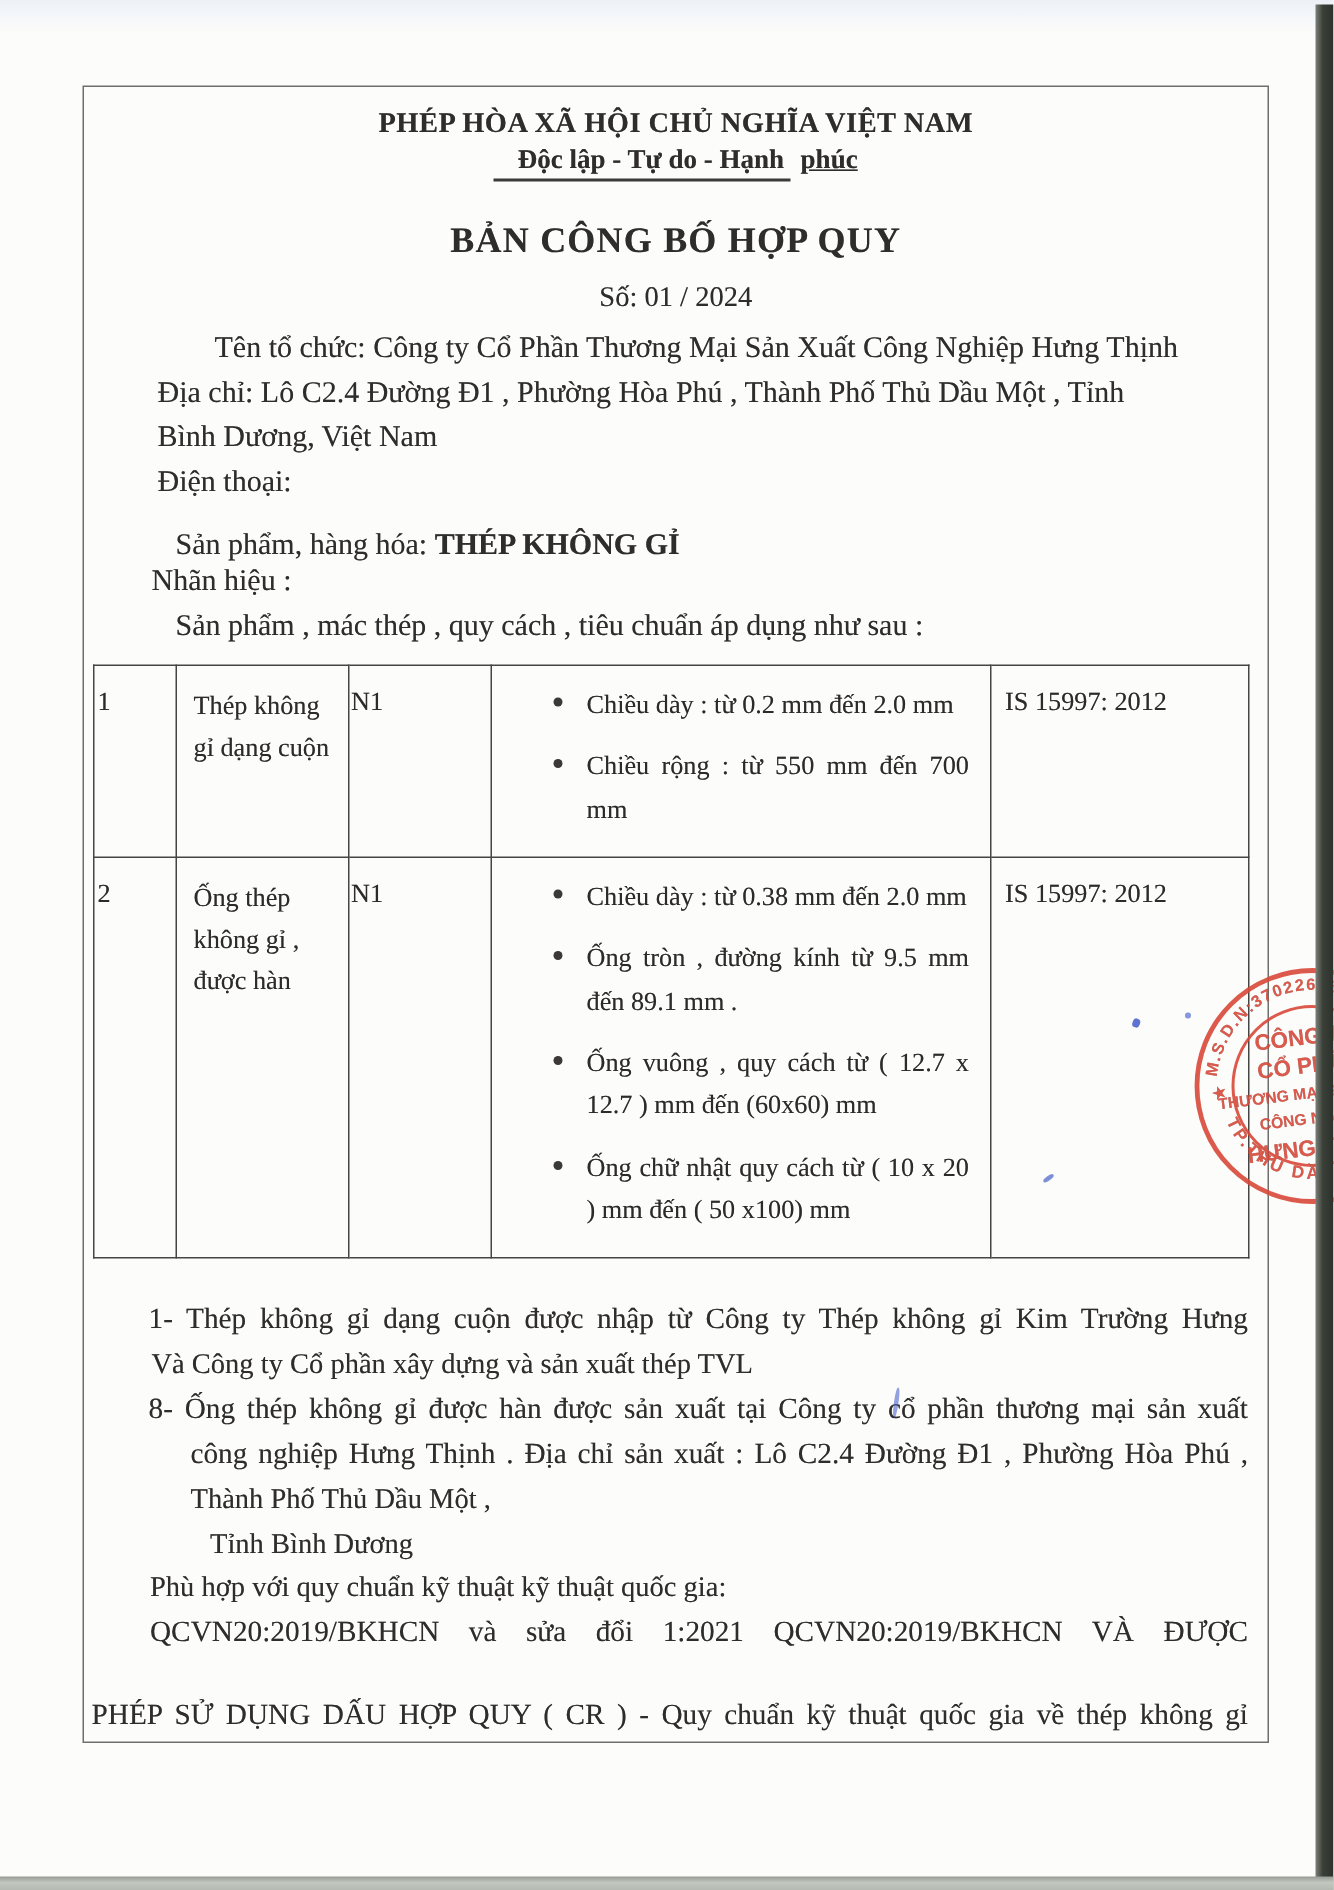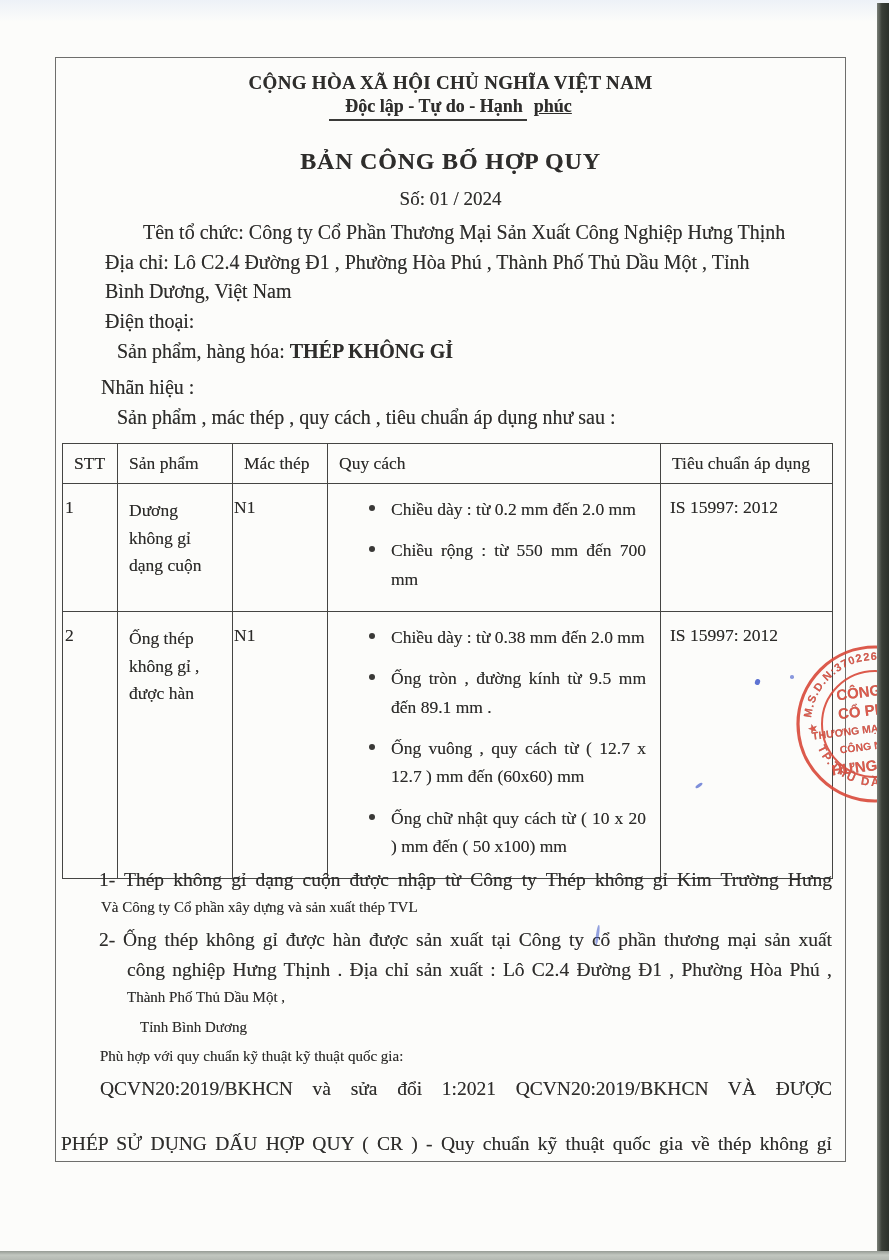--- a/index.html
+++ b/index.html
@@ -17,21 +17,21 @@
   .abs{position:absolute;}
   .center-block{left:55px;width:791px;text-align:center;}
   .h-republic{top:72px;font-size:19px;font-weight:bold;letter-spacing:.3px;}
   .h-motto{top:96px;font-size:18px;font-weight:bold;text-decoration:underline;}
   .motto-u{display:inline-block;border-bottom:2.2px solid #3a3a38;padding:0 4px 2px 16px;}
   .motto-tail{padding-left:7px;}
   .h-title{top:148px;font-size:24px;font-weight:bold;letter-spacing:.8px;}
   .h-number{top:188px;font-size:19px;}
   .nline{white-space:nowrap;font-size:20px;}
   .jline{text-align:justify;text-align-last:justify;font-size:19.5px;}
-  .pline{font-size:15px;white-space:nowrap;}
+  .pline{font-size:19px;white-space:nowrap;}
   .bold{font-weight:bold;}
   
   table.spec{position:absolute;left:62px;top:443px;width:770px;
     border-collapse:collapse;table-layout:fixed;font-size:17.5px;color:#2c2b29;}
   table.spec th,table.spec td{border:1.8px solid #454543;vertical-align:top;
     font-weight:normal;text-align:left;overflow:hidden;}
   table.spec th{vertical-align:middle;padding:2px 8px 2px 11px;white-space:nowrap;}
   th.c-stt,td.c-stt{text-align:center;padding-left:2px;padding-right:2px;}
   td.c-prod{padding:13px 10px 4px 11px;text-align:justify;line-height:1.58;}
   td.c-grade{text-align:center;padding-top:13px;}
@@ -51,52 +51,45 @@
     background:linear-gradient(180deg,#969b94 0%,#c2c7c0 45%,#b4b9b2 100%);}
   .stamp-wrap{position:absolute;left:775px;top:622px;width:200px;height:210px;opacity:.9;}
   .stamp-wrap text{font-family:"Liberation Sans","DejaVu Sans",sans-serif;font-weight:bold;}
 </style>
 </head>
 <body>
 
 <div class="tint-top"></div>
 <div class="doc-border"></div>
 
-<div class="abs center-block h-republic">CỘNG HÒA XÃ HỘI CHỦ NGHĨA VIỆT NAM</div>
+<div class="abs center-block h-republic">PHÉP HÒA XÃ HỘI CHỦ NGHĨA VIỆT NAM</div>
 <div class="abs center-block h-motto"><span class="motto-u">Độc lập - Tự do - Hạnh</span><span class="motto-tail">phúc</span></div>
 <div class="abs center-block h-title">BẢN CÔNG BỐ HỢP QUY</div>
 <div class="abs center-block h-number">Số: 01 / 2024</div>
 
 <div class="abs nline" style="left:105px;top:221px;margin-left:38px;">Tên tổ chức: Công ty Cổ Phần Thương Mại Sản Xuất Công Nghiệp Hưng Thịnh</div>
 <div class="abs nline" style="left:105px;top:251px;">Địa chỉ: Lô C2.4 Đường Đ1 , Phường Hòa Phú , Thành Phố Thủ Dầu Một , Tỉnh</div>
 <div class="abs nline" style="left:105px;top:280px;">Bình Dương, Việt Nam</div>
 <div class="abs nline" style="left:105px;top:310px;">Điện thoại:</div>
-<div class="abs nline" style="left:117px;top:340px;"><span>Sản phẩm, hàng hóa: </span><span class="bold">THÉP KHÔNG GỈ</span></div>
+<div class="abs nline" style="left:117px;top:352px;"><span>Sản phẩm, hàng hóa: </span><span class="bold">THÉP KHÔNG GỈ</span></div>
 <div class="abs nline" style="left:101px;top:376px;">Nhãn hiệu :</div>
 <div class="abs nline" style="left:117px;top:406px;">Sản phẩm , mác thép , quy cách , tiêu chuẩn áp dụng như sau :</div>
 
 <table class="spec">
   <colgroup>
     <col style="width:55px">
       <col style="width:115px">
       <col style="width:95px">
     <col style="width:333px">
       <col style="width:172px">
   </colgroup>
   <tbody>
-      <tr style="height:40px">
-    <th class="c-stt">STT</th>
-    <th>Sản phẩm</th>
-    <th>Mác thép</th>
-    <th>Quy cách</th>
-    <th>Tiêu chuẩn áp dụng</th>
-  </tr>
   <tr style="height:99px">
     <td class="c-stt">1</td>
-    <td class="c-prod">Dương không gỉ dạng cuộn</td>
+    <td class="c-prod">Thép không gỉ dạng cuộn</td>
     <td class="c-grade">N1</td>
     <td>
       <ul class="specs">
         <li>
               <span class="dot"></span>
               <span class="txt">Chiều dày : từ 0.2 mm đến 2.0 mm</span>
             </li>
         <li>
               <span class="dot"></span>
               <span class="txt">Chiều rộng : từ 550 mm đến 700 mm</span>
@@ -129,21 +122,21 @@
             </li>
       </ul>
     </td>
     <td class="c-std">IS 15997: 2012</td>
   </tr>
 </tbody>
   </table>
 
 <div class="abs jline" style="left:99px;top:869px;width:733px;">1- Thép không gỉ dạng cuộn được nhập từ Công ty Thép không gỉ Kim Trường Hưng</div>
 <div class="abs pline" style="left:101px;top:899px;">Và Công ty Cổ phần xây dựng và sản xuất thép TVL</div>
-<div class="abs jline" style="left:99px;top:929px;width:733px;">2- Ống thép không gỉ được hàn được sản xuất tại Công ty cổ phần thương mại sản xuất</div>
+<div class="abs jline" style="left:99px;top:929px;width:733px;">8- Ống thép không gỉ được hàn được sản xuất tại Công ty cổ phần thương mại sản xuất</div>
 <div class="abs jline" style="left:127px;top:959px;width:705px;">công nghiệp Hưng Thịnh . Địa chỉ sản xuất : Lô C2.4 Đường Đ1 , Phường Hòa Phú ,</div>
 <div class="abs pline" style="left:127px;top:989px;">Thành Phố Thủ Dầu Một ,</div>
 <div class="abs pline" style="left:102px;top:1019px;margin-left:38px;">Tỉnh Bình Dương</div>
 <div class="abs pline" style="left:100px;top:1048px;">Phù hợp với quy chuẩn kỹ thuật kỹ thuật quốc gia:</div>
 <div class="abs jline" style="left:100px;top:1078px;width:732px;">QCVN20:2019/BKHCN và sửa đổi 1:2021 QCVN20:2019/BKHCN VÀ ĐƯỢC</div>
 <div class="abs jline" style="left:61px;top:1133px;width:771px;">PHÉP SỬ DỤNG DẤU HỢP QUY ( CR ) -  Quy chuẩn kỹ thuật quốc gia về thép không gỉ</div>
 
 <div class="stamp-wrap">
   <svg width="200" height="210" viewBox="0 0 200 210">
     <defs>

